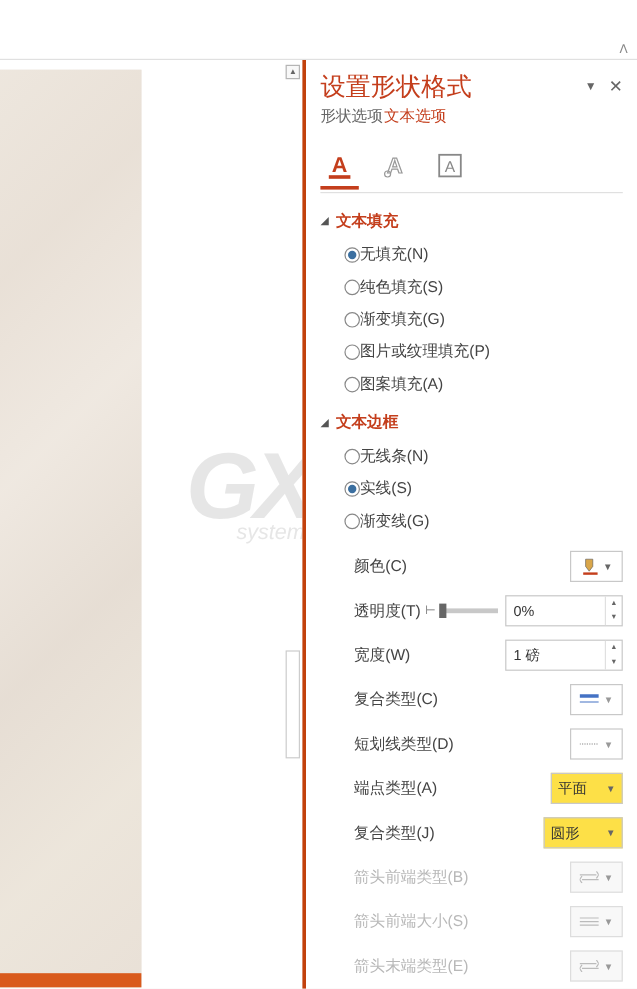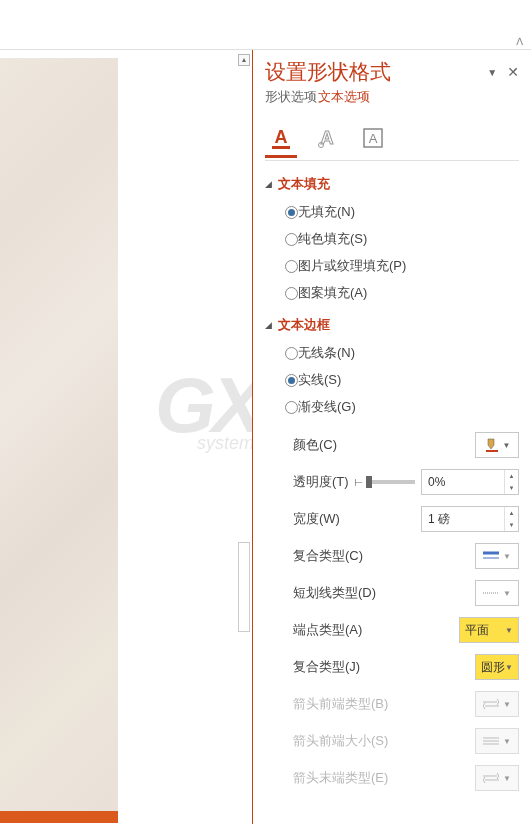--- a/index.html
+++ b/index.html
@@ -13,21 +13,21 @@
   .left-pane { width: 252px; background: #fff; position: relative; }
   .left-pane .slide-area { position: absolute; left: 0; top: 8px; width: 118px; height: 765px; background: #f0ece6; overflow: hidden; }
   .left-pane .slide-area .texture { position:absolute; inset:0; background: linear-gradient(135deg, #ede6dd 0%, #e8dfd5 20%, #efe8e0 40%, #e5dcd2 60%, #ece5da 80%, #e8dfd5 100%); opacity:0.9;}
   .left-pane .slide-area .bottom-bar { position: absolute; left: 0; bottom: 0; width: 100%; height: 12px; background: #d95a1c; }
   .left-pane .scroll-up { position: absolute; right: 2px; top: 4px; width: 12px; height: 12px; border: 1px solid #b5b5b5; background: #f8f8f8; font-size:8px; text-align:center; line-height:10px; color:#666;}
   .left-pane .doc-thumb { position:absolute; right:2px; top: 492px; width: 12px; height: 90px; background:#fff; border:1px solid #ccc; }
   
   .watermark { position:absolute; left: 155px; top: 360px; font-size: 78px; font-weight: bold; color: rgba(200,200,200,0.45); font-style: italic; pointer-events:none; letter-spacing:-4px;}
   .watermark .sub { font-size: 18px; font-weight:normal; letter-spacing:0; display:block; margin-top:-18px; margin-left: 42px;}
   
-  .panel { flex: 1; background: #fff; border-left: 1px solid #c2410c; padding: 8px 12px 0 12px; position: relative; overflow:hidden;}
+  .panel { flex: 1; background: #fff; border-left: 3px solid #c2410c; padding: 8px 12px 0 12px; position: relative; overflow:hidden;}
   
   .panel-header { display: flex; align-items: flex-start; justify-content: space-between; }
   .panel-title { font-size: 21px; color: #c43e1c; font-weight: 400; }
   .panel-ctrls { display: flex; gap: 10px; align-items: center; margin-top: 6px; }
   .panel-ctrls span { font-size: 10px; color: #666; cursor: pointer; }
   
   .panel-tabs { display: flex; gap: 1px; margin-top: 2px; font-size: 13px; }
   .panel-tabs .tab { color: #666; cursor: pointer; padding-bottom: 2px;}
   .panel-tabs .tab.active { color: #c43e1c; }
   
@@ -132,20 +132,24 @@
         <span class="title">文本填充</span>
       </div>
       <div class="options">
         <div class="radio-row">
             <span class="radio checked"></span>
             <span>无填充(N)</span>
           </div>
         <div class="radio-row">
             <span class="radio"></span>
             <span>纯色填充(S)</span>
+          </div>
+        <div class="radio-row">
+            <span class="radio"></span>
+            <span>渐变填充(G)</span>
           </div>
         <div class="radio-row">
             <span class="radio"></span>
             <span>图片或纹理填充(P)</span>
           </div>
         <div class="radio-row">
             <span class="radio"></span>
             <span>图案填充(A)</span>
           </div>
       </div>
@@ -229,21 +233,21 @@
         </div>
         <div class="prop-row">
           <span class="prop-label">端点类型(A)</span>
           <div class="combo" style="width:60px">
             <span class="val">平面</span>
             <span class="caret">▼</span>
           </div>
         </div>
         <div class="prop-row">
           <span class="prop-label">复合类型(J)</span>
-          <div class="combo" style="width:44px">
+          <div class="combo" style="width:66px">
             <span class="val">圆形</span>
             <span class="caret">▼</span>
           </div>
         </div>
         <div class="prop-row disabled">
           <span class="prop-label">箭头前端类型(B)</span>
           <div class="icon-combo disabled">
             <svg width="16" height="10">
                 <line x1="0" y1="3" x2="14" y2="3" stroke="#bbb"></line>
                 <path d="M14 0 L16 3 L14 6" fill="none" stroke="#bbb"></path>

